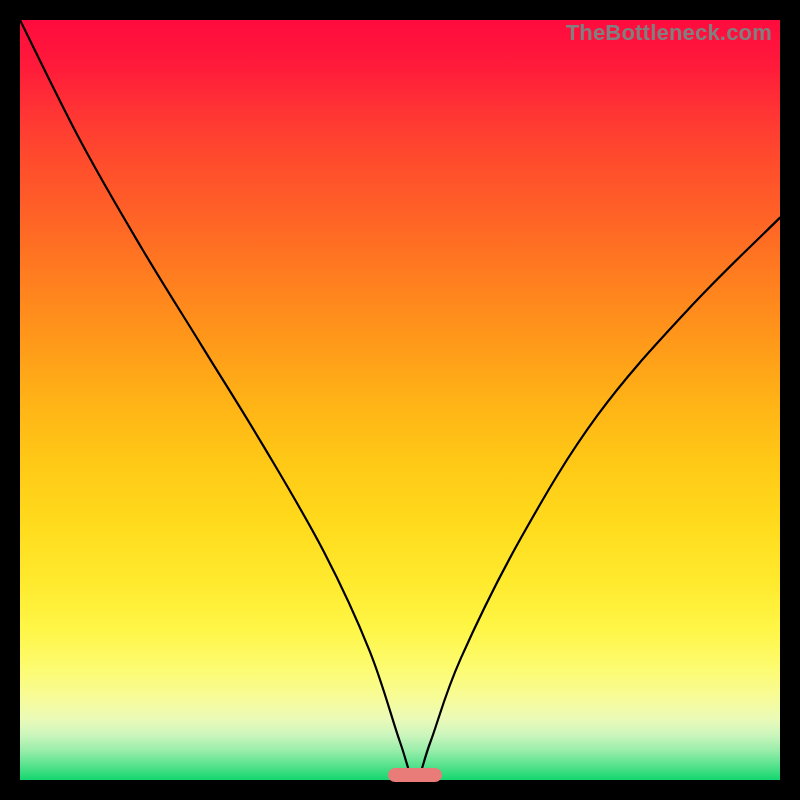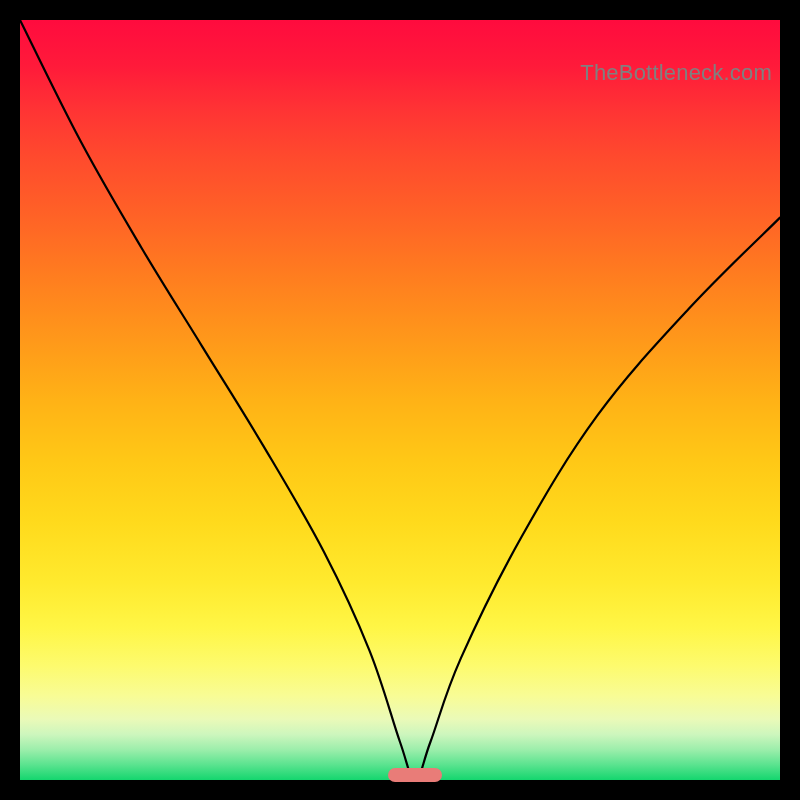--- a/index.html
+++ b/index.html
@@ -47,24 +47,23 @@
       #5ae38f 98%,
       #14d66e 100%
     );
   }
   .watermark {
     position: absolute;
     top: 0px;
     right: 8px;
     color: #808080;
     font-size: 22px;
-    font-weight: 400;
+    font-weight: 700;
     letter-spacing: 0.2px;
     user-select: none;
-    margin-top: 40px;
   }
   svg.curve {
     position: absolute;
     left: 0;
     top: 0;
     width: 760px;
     height: 760px;
     overflow: visible;
   }
   .marker {

